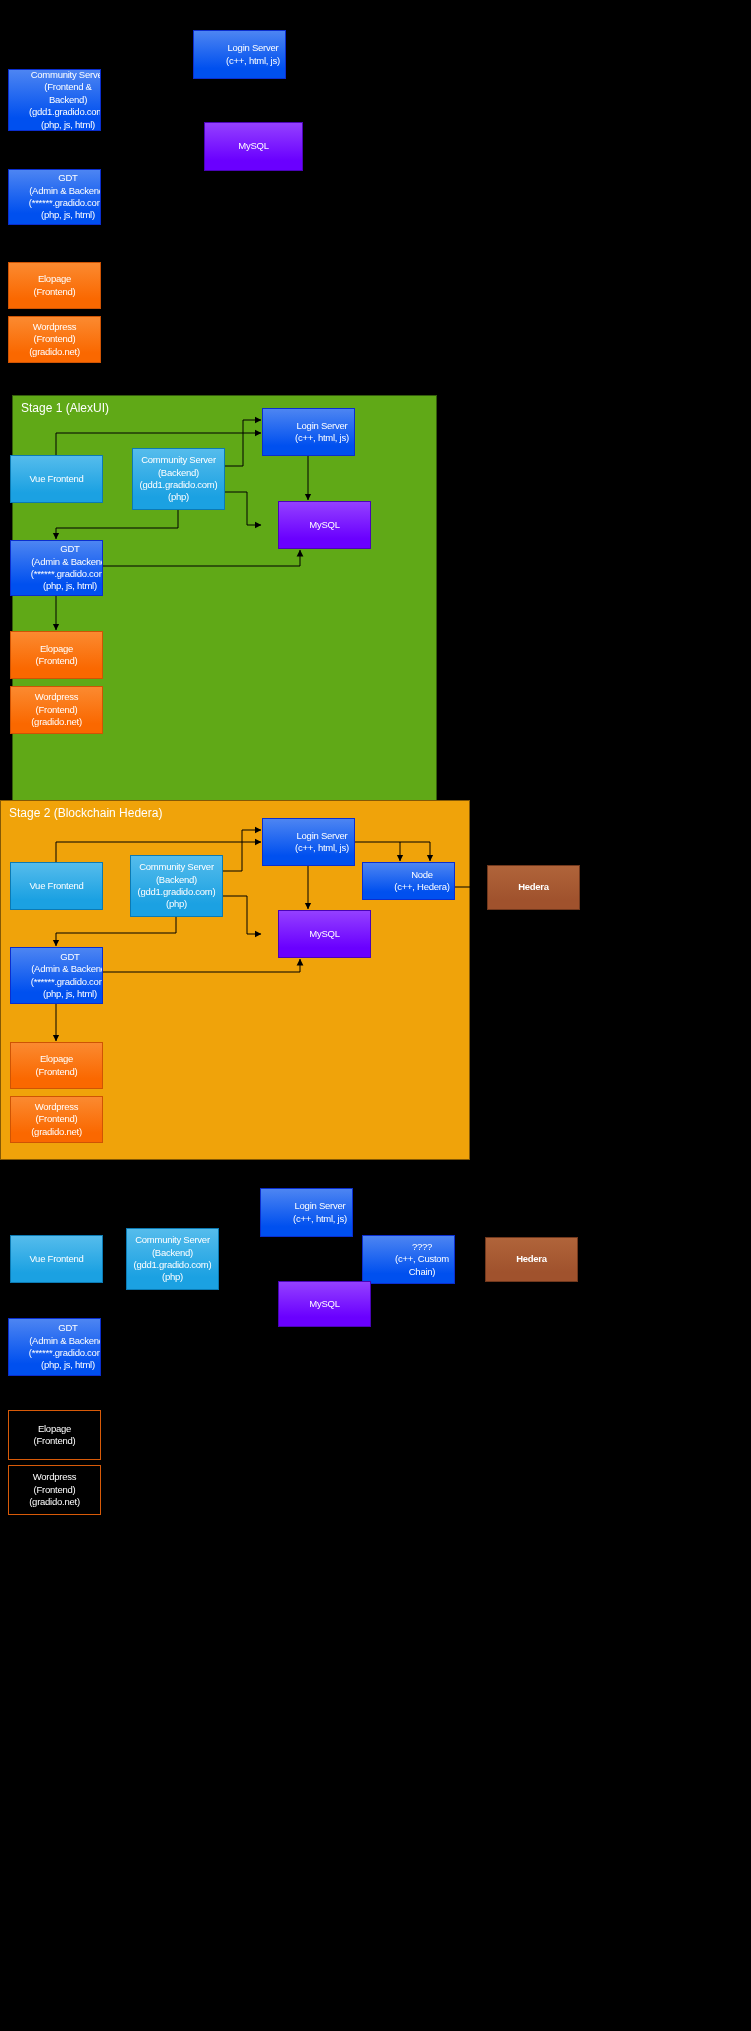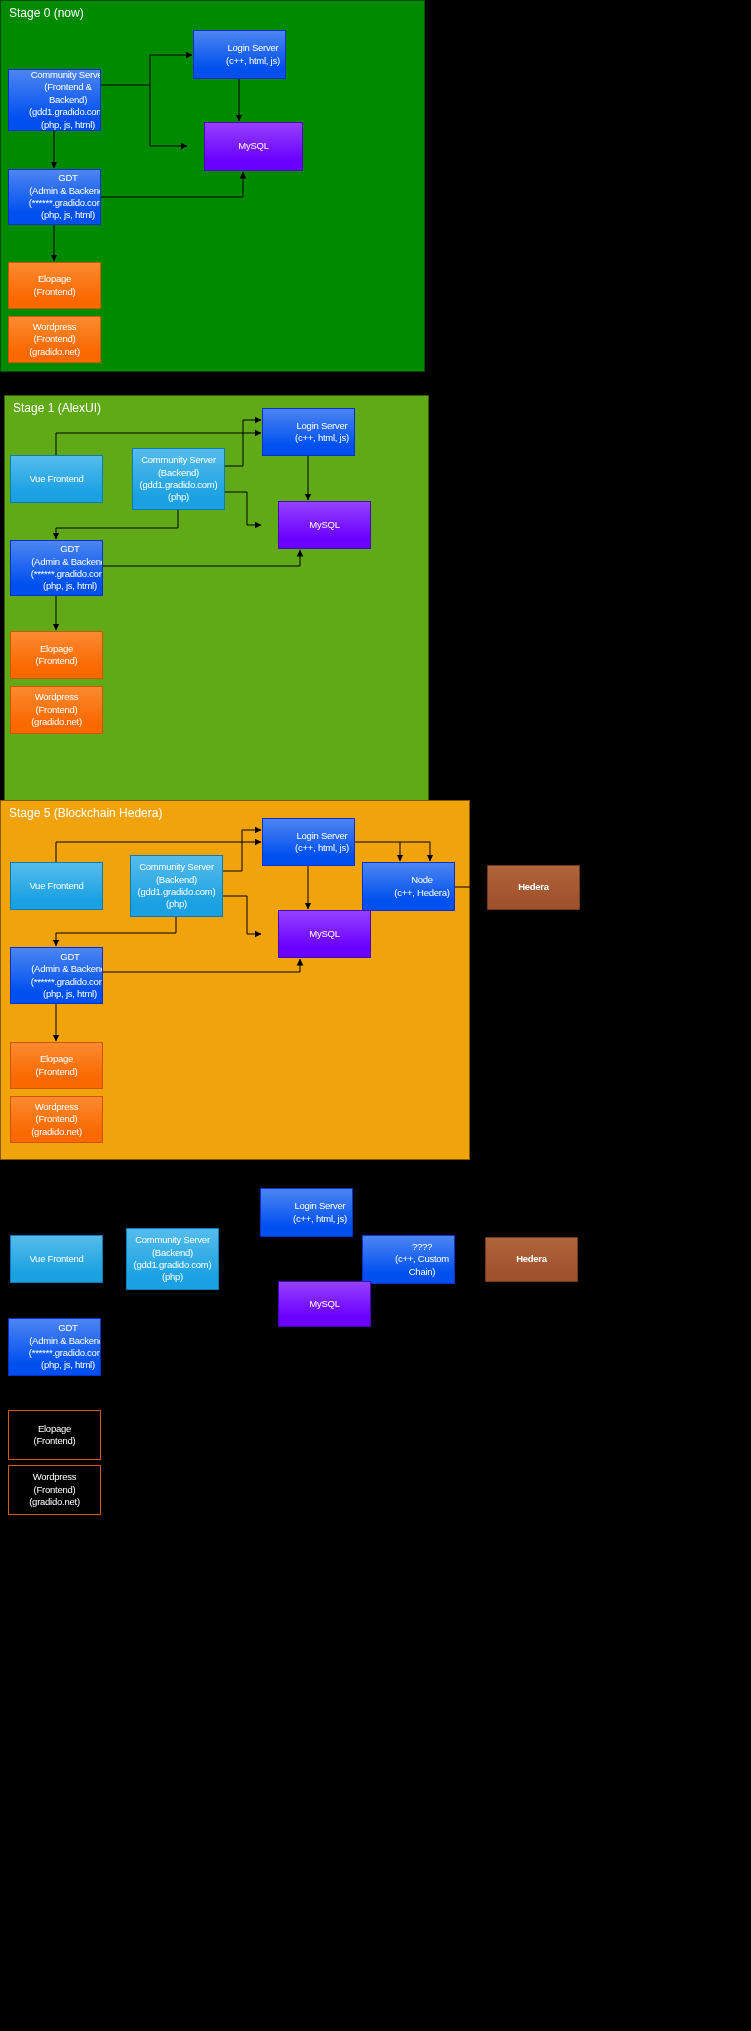--- a/index.html
+++ b/index.html
@@ -20,28 +20,25 @@
   .node.purple{background:linear-gradient(180deg,#9440ff 0%,var(--purple-node,#6a00ff) 80%);border:1px solid #4a04b8;margin-left:16px;}
   .node.orange{background:linear-gradient(180deg,#fb8a30 0%,var(--orange-node,#fa6800) 80%);border:1px solid #cf5404;}
   .node.orange-outline{background:transparent;border:1px solid #d85a08;}
   .node.brown{background:linear-gradient(180deg,#b0643a 0%,var(--brown-node,#a0522d) 80%);border:1px solid #71381d;font-weight:bold;}
 </style>
 </head>
 <body>
 
 <div class="canvas">
 
-  <section class="panel" style="left:0;top:0;width:425px;height:372px;background:var(--stage0-bg,#008a00)">
-    <div class="panel-title">Stage 0 (now)</div>
-  </section>
-  <section class="panel" style="left:4px;top:395px;width:425px;height:429px;background:var(--stage1-bg,#60a917)">
+  <section class="panel" style="left:12px;top:395px;width:425px;height:429px;background:var(--stage1-bg,#60a917)">
     <div class="panel-title">Stage 1 (AlexUI)</div>
   </section>
   <section class="panel" style="left:0;top:800px;width:470px;height:360px;background:var(--stage2-bg,#f0a30a)">
-    <div class="panel-title">Stage 5 (Blockchain Hedera)</div>
+    <div class="panel-title">Stage 2 (Blockchain Hedera)</div>
   </section>
 
   <svg class="edges" width="751" height="2031" viewBox="0 0 751 2031">
     <defs>
       <marker id="arrow" viewBox="0 0 8 8" refX="6.5" refY="4" markerWidth="8" markerHeight="8" orient="auto" markerUnits="userSpaceOnUse">
         <path d="M0,0.6 L6.8,4 L0,7.4 Z" fill="#000"></path>
       </marker>
     </defs>
     <g fill="none" stroke="#000" stroke-width="1">
 
@@ -119,21 +116,21 @@
 (Frontend)
 (gradido.net)</div>
 
   <div class="node blue" style="left:262px;top:818px;width:93px;height:48px">Login Server
 (c++, html, js)</div>
   <div class="node lightblue" style="left:10px;top:862px;width:93px;height:48px">Vue Frontend</div>
   <div class="node lightblue" style="left:130px;top:855px;width:93px;height:62px">Community Server
 (Backend)
 (gdd1.gradido.com)
 (php)</div>
-  <div class="node blue" style="left:362px;top:862px;width:93px;height:49px">Node
+  <div class="node blue" style="left:362px;top:862px;width:93px;height:38px">Node
 (c++, Hedera)</div>
   <div class="node brown" style="left:487px;top:865px;width:93px;height:45px">Hedera</div>
   <div class="node purple" style="left:262px;top:910px;width:93px;height:48px">MySQL</div>
   <div class="node blue" style="left:10px;top:947px;width:93px;height:57px">GDT
 (Admin &amp; Backend)
 (******.gradido.com)
 (php, js, html)</div>
   <div class="node orange" style="left:10px;top:1042px;width:93px;height:47px">Elopage
 (Frontend)</div>
   <div class="node orange" style="left:10px;top:1096px;width:93px;height:47px">Wordpress

